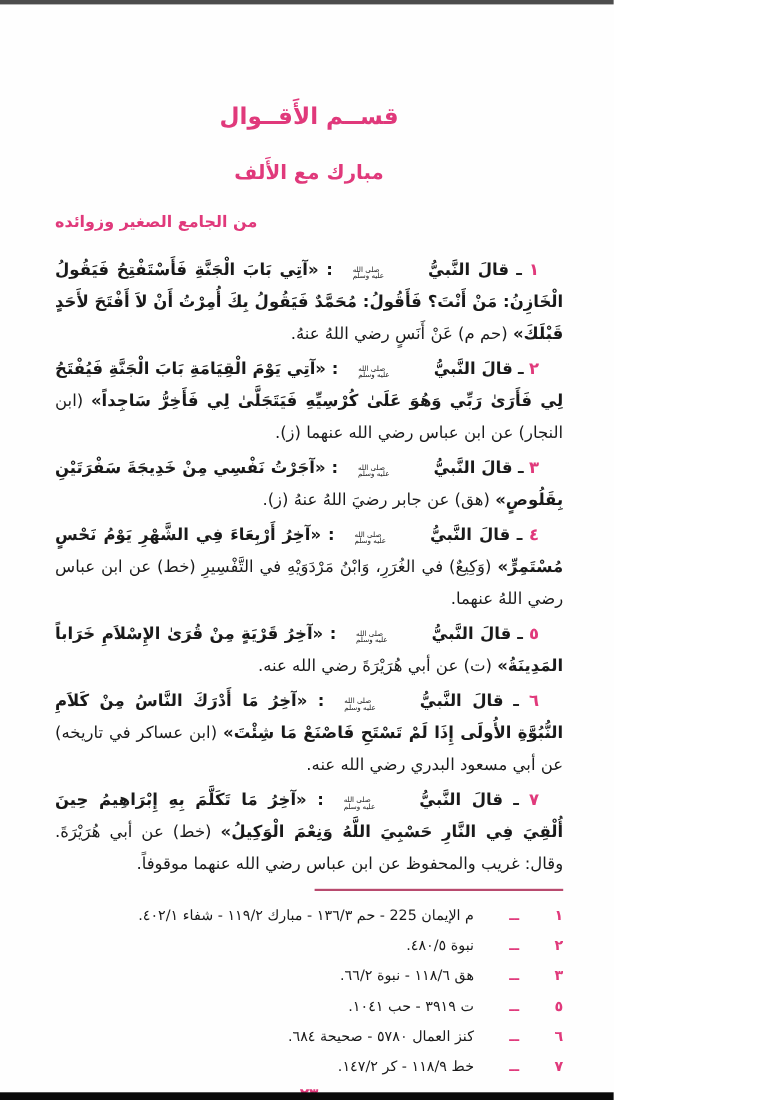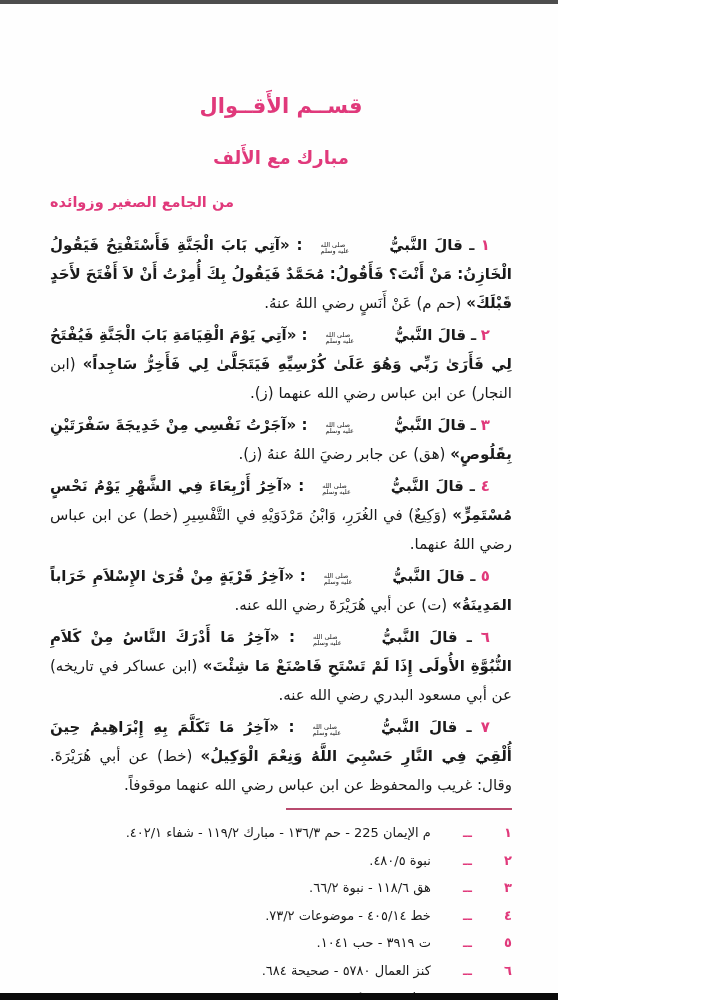--- a/index.html
+++ b/index.html
@@ -105,25 +105,20 @@
         <span class="fn-num">٢</span>
         <span class="fn-dash">ــ</span>
         <span class="fn-text">نبوة ٤٨٠/٥.</span>
       </div>
       <div class="fn">
         <span class="fn-num">٣</span>
         <span class="fn-dash">ــ</span>
         <span class="fn-text">هق ١١٨/٦ - نبوة ٦٦/٢.</span>
       </div>
       <div class="fn">
-        <span class="fn-num">٤</span>
-        <span class="fn-dash">ــ</span>
-        <span class="fn-text">خط ٤٠٥/١٤ - موضوعات ٧٣/٢.</span>
-      </div>
-      <div class="fn">
         <span class="fn-num">٥</span>
         <span class="fn-dash">ــ</span>
         <span class="fn-text">ت ٣٩١٩ - حب ١٠٤١.</span>
       </div>
       <div class="fn">
         <span class="fn-num">٦</span>
         <span class="fn-dash">ــ</span>
         <span class="fn-text">كنز العمال ٥٧٨٠ - صحيحة ٦٨٤.</span>
       </div>
       <div class="fn">

